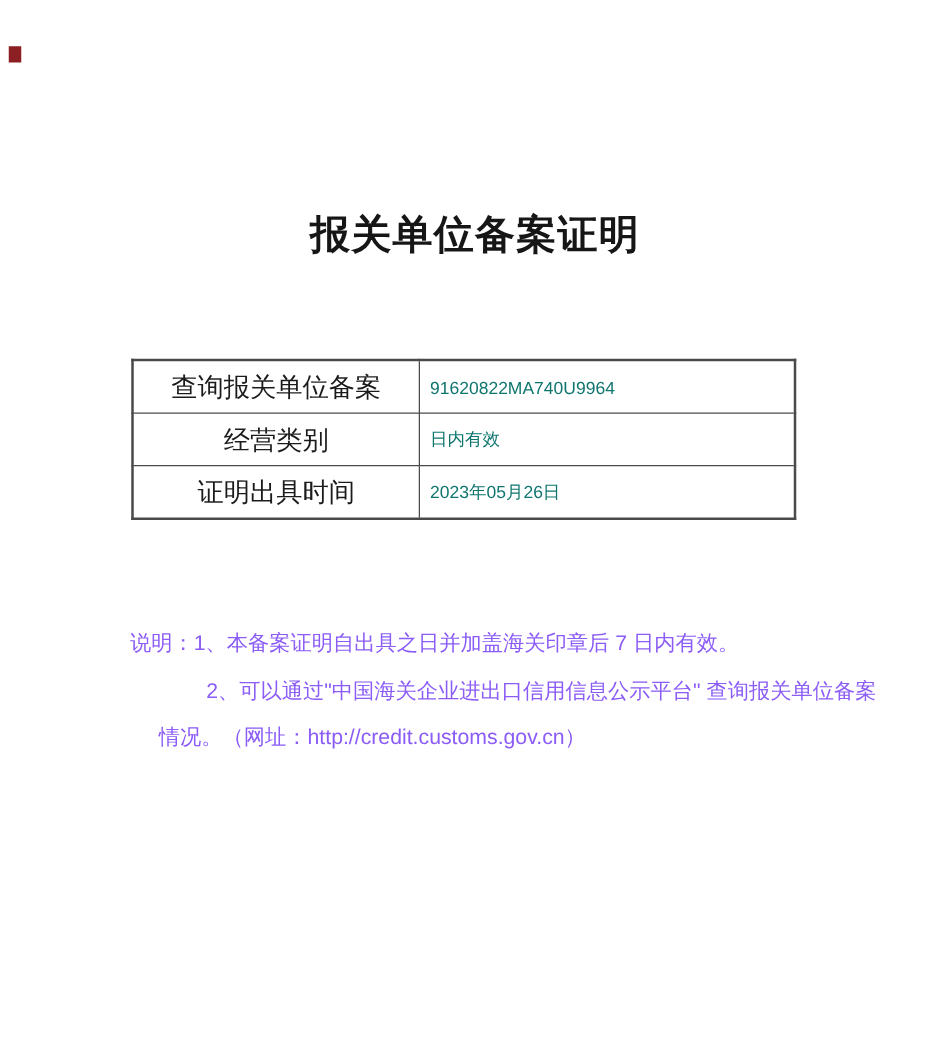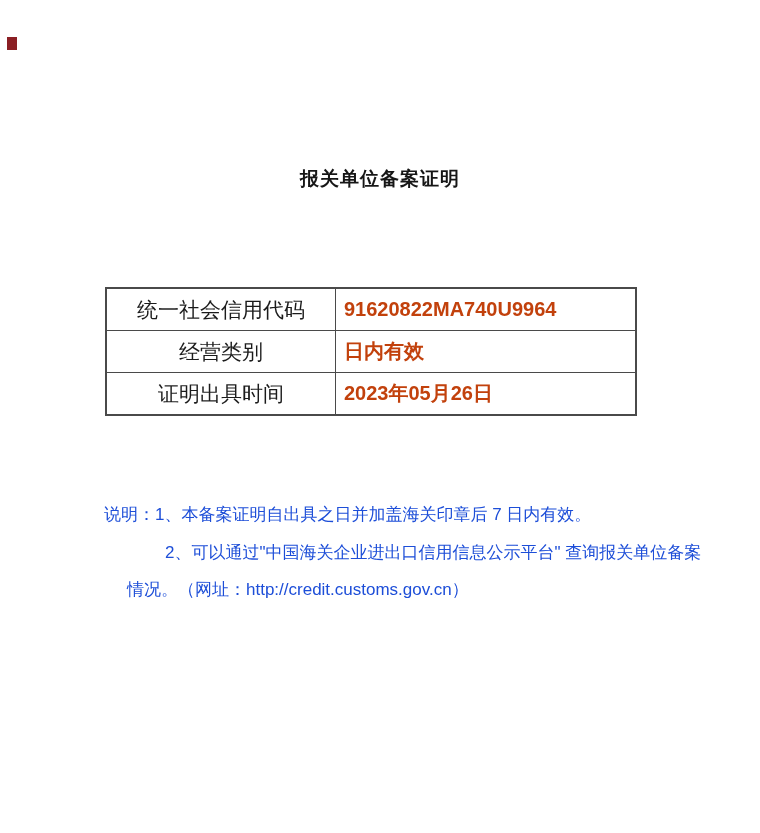--- a/index.html
+++ b/index.html
@@ -24,21 +24,21 @@
     height: 13px;
     background: #8b1f24;
   }
   .cert-title {
     position: absolute;
     left: 0;
     top: 166px;
     width: 100%;
     margin: 0;
     text-align: center;
-    font-size: 19px;
+    font-size: 32px;
     font-weight: 600;
     letter-spacing: 1px;
     color: #161616;
   }
   table.cert-table {
     position: absolute;
     left: 105px;
     top: 287px;
     width: 532px;
     border-collapse: collapse;
@@ -53,48 +53,48 @@
   }
   td.row-label {
     width: 226px;
     text-align: center;
     font-size: 21px;
     font-weight: 500;
     color: #1b1b1b;
   }
   td.row-value {
     padding-left: 8px;
-    font-size: 20px;
-    font-weight: 700;
-    color: #c2410c;
+    font-size: 14px;
+    font-weight: 400;
+    color: #0f766e;
   }
   .note-line {
     position: absolute;
     white-space: nowrap;
     font-size: 17px;
     line-height: 19px;
-    color: #1d4ed8;
+    color: #8b5cf6;
   }
   .note-line-1 { left: 104px; top: 505px; }
   .note-line-2 { left: 165px; top: 543px; }
   .note-line-3 { left: 103px; top: 580px; margin-left: 24px; }
 </style>
 </head>
 <body>
 
 <div class="page">
 
   <div class="red-mark"></div>
 
   <h1 class="cert-title">报关单位备案证明</h1>
 
   <table class="cert-table">
     <tbody>
       <tr>
-        <td class="row-label">统一社会信用代码</td>
+        <td class="row-label">查询报关单位备案</td>
         <td class="row-value">91620822MA740U9964</td>
       </tr>
       <tr>
         <td class="row-label">经营类别</td>
         <td class="row-value">日内有效</td>
       </tr>
       <tr>
         <td class="row-label">证明出具时间</td>
         <td class="row-value">2023年05月26日</td>
       </tr>

